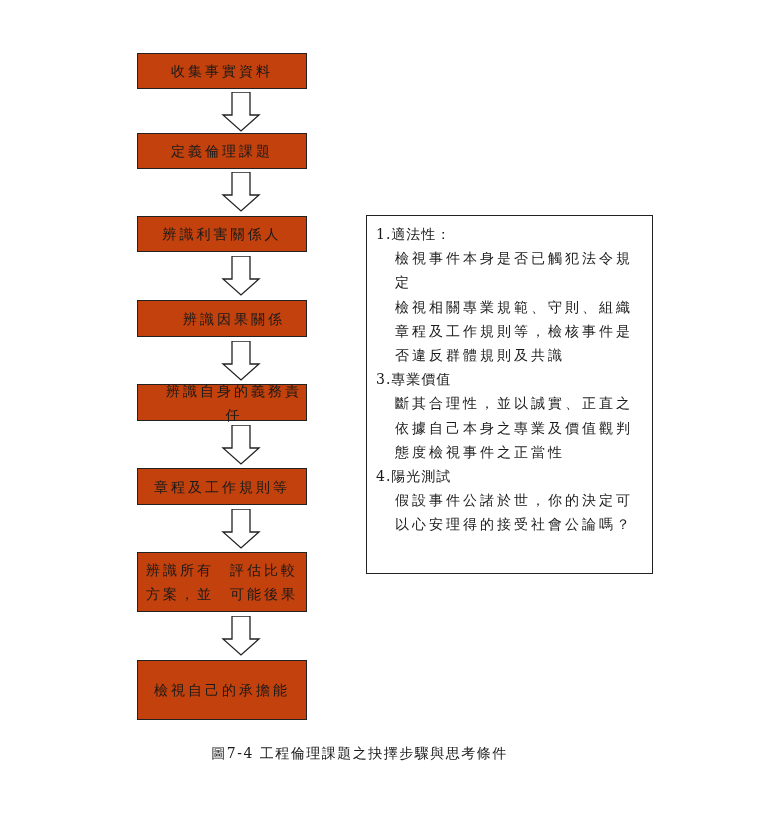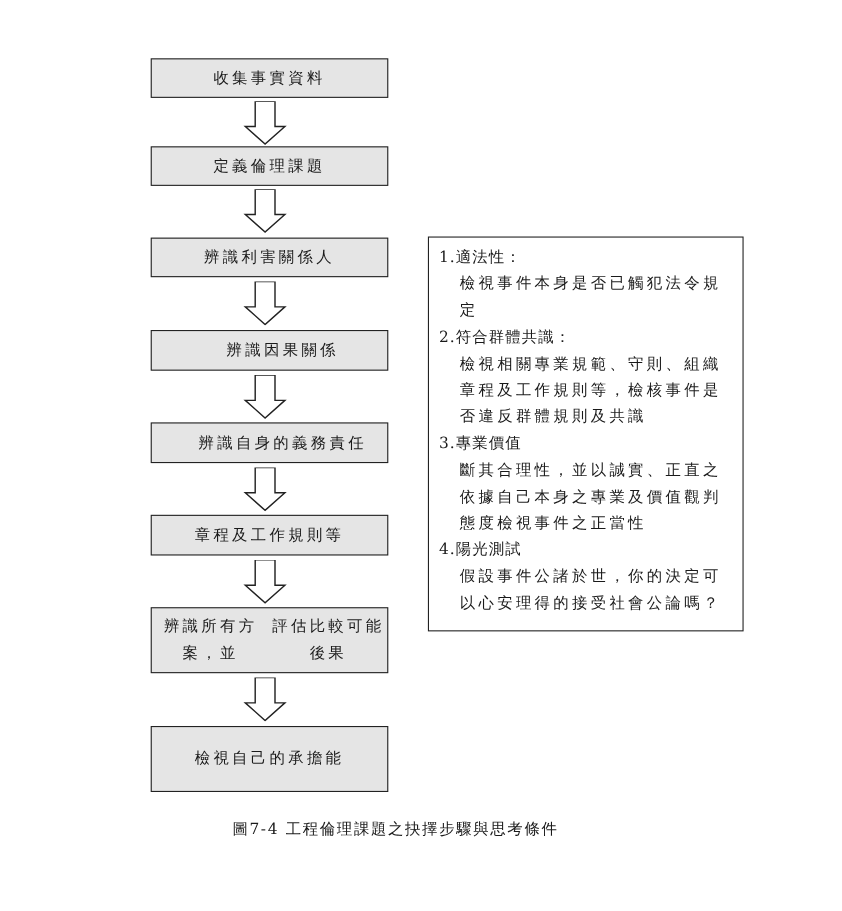--- a/index.html
+++ b/index.html
@@ -1,27 +1,27 @@
 <!DOCTYPE html>
 <html><head>
   <meta charset="utf-8">
   <style>
     html, body { margin: 0; padding: 0; background: #ffffff; }
     body { width: 765px; height: 828px; position: relative; overflow: hidden;
            font-family: "DejaVu Serif", "Liberation Serif", serif; color: #1a1a1a; }
     .step {
-      position: absolute; left: 137px; width: 216px;
-      border: 1.5px solid #222; box-sizing: border-box; background: #e5e5e5;
+      position: absolute; left: 137px; width: 170px;
+      border: 1.5px solid #222; box-sizing: border-box; background: #c2410c;
       display: flex; align-items: center; justify-content: center; text-align: center;
       font-size: 14px; letter-spacing: 3px; line-height: 24px;
     }
     .step span { display: block; }
     .arrow { position: absolute; left: 221px; width: 40px; height: 40px; }
     .criteria {
-      position: absolute; left: 389px; top: 215px; width: 287px; height: 359px;
+      position: absolute; left: 366px; top: 215px; width: 287px; height: 359px;
       border: 1.5px solid #222; box-sizing: border-box; background: #fff;
       padding: 6px 10px 0 9px; font-size: 14px; line-height: 24.2px;
     }
     .crit-head { letter-spacing: 1px; }
     .crit-body { padding-left: 19px; letter-spacing: 3px; }
     .caption {
       position: absolute; top: 745px; left: 0; width: 719px; text-align: center;
       font-size: 14px; letter-spacing: 1.5px;
     }
   </style>
@@ -79,21 +79,20 @@
     </svg>
 </div>
 
 <div class="criteria">
   <div>
     <div class="crit-head">1.適法性：</div>
     <div class="crit-body">檢視事件本身是否已觸犯法令規</div>
     <div class="crit-body">定</div>
   </div>
   <div>
-    <div class="crit-head">2.符合群體共識：</div>
     <div class="crit-body">檢視相關專業規範、守則、組織</div>
     <div class="crit-body">章程及工作規則等，檢核事件是</div>
     <div class="crit-body">否違反群體規則及共識</div>
   </div>
   <div>
     <div class="crit-head">3.專業價值</div>
     <div class="crit-body">斷其合理性，並以誠實、正直之</div>
     <div class="crit-body">依據自己本身之專業及價值觀判</div>
     <div class="crit-body">態度檢視事件之正當性</div>
   </div>

